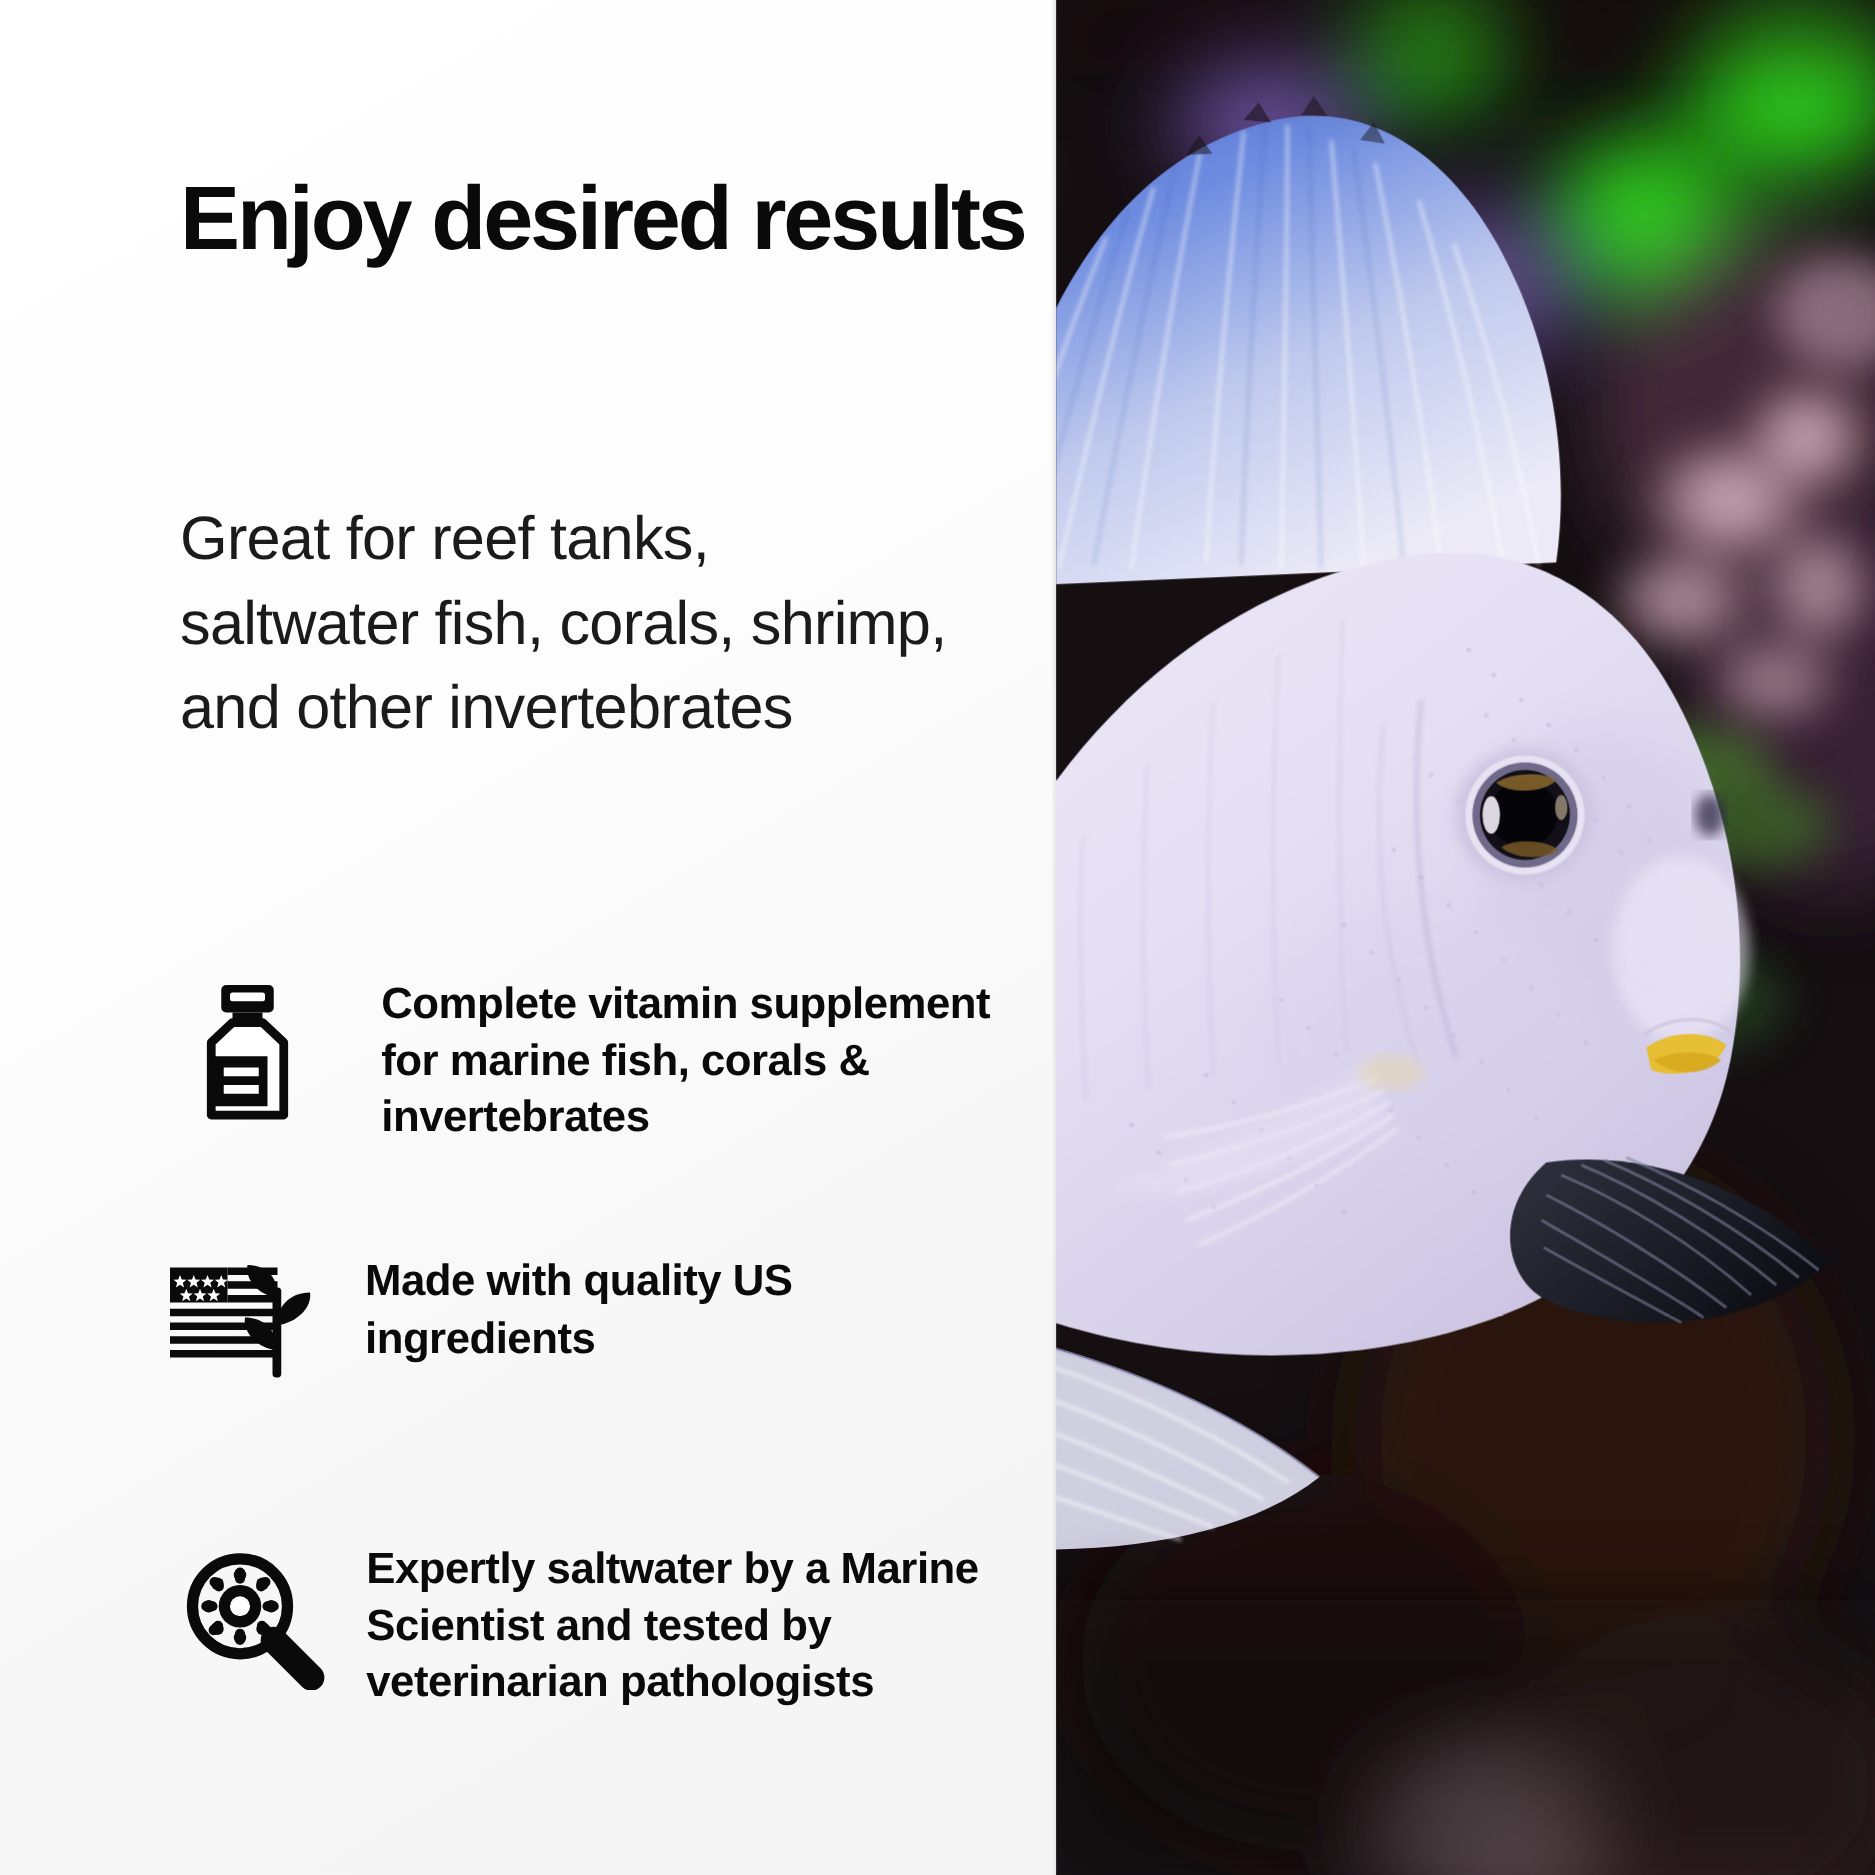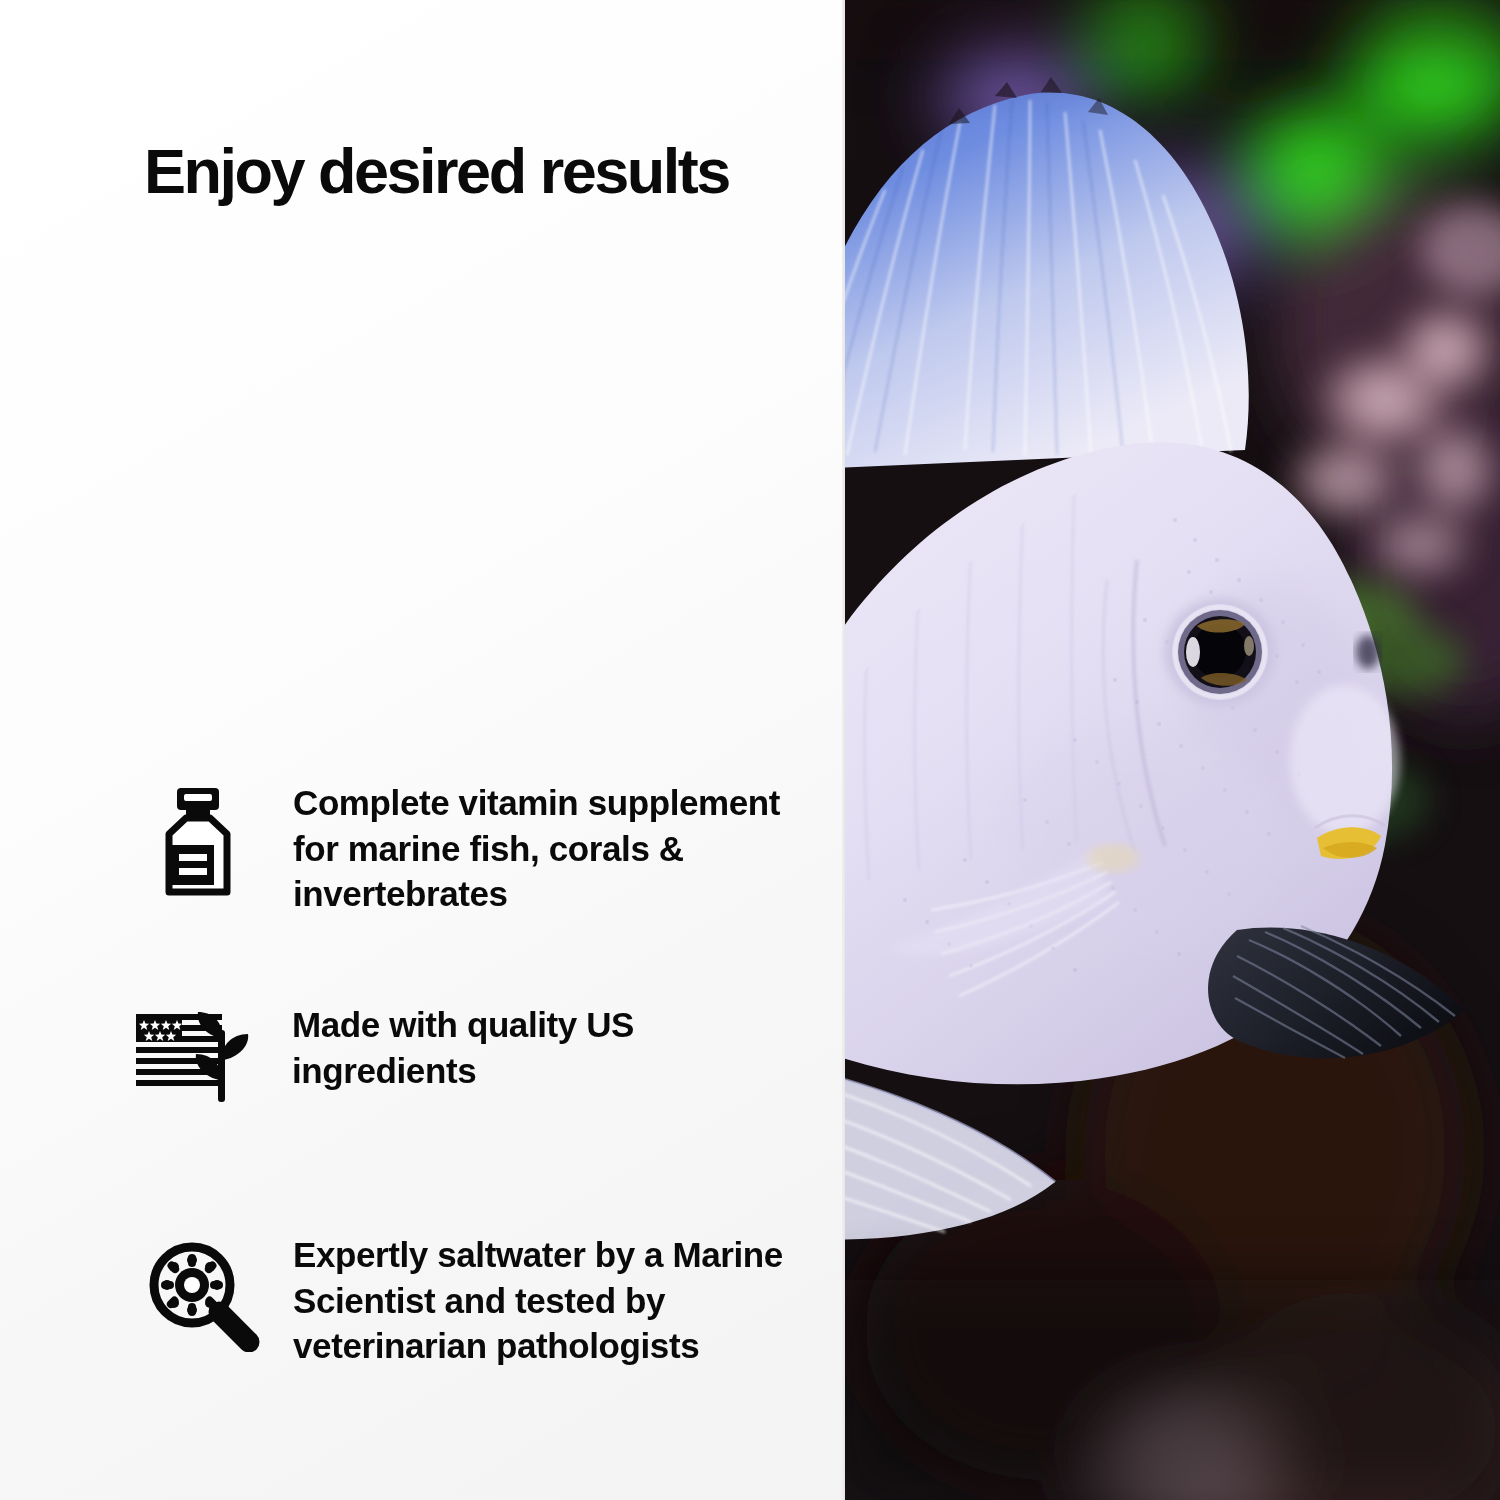--- a/index.html
+++ b/index.html
@@ -19,41 +19,41 @@
     padding:0;
     flex:0 0 845px;
   }
   .panel-seam{
     position:absolute;top:0;right:0;width:3px;height:100%;
     background:linear-gradient(to right,#f0f0f0,#e6e6e6);
   }
 
   .headline{
     position:absolute;left:144px;top:138px;width:680px;
-    font-size:63px;line-height:1.05;
+    font-size:72px;line-height:1.05;
     font-weight:700;letter-spacing:-2.5px;
     color:#0a0a0a;
     margin:0;
   }
   .subhead{
     position:absolute;left:144px;top:398px;width:620px;
     font-size:49px;line-height:1.38;
     font-weight:300;letter-spacing:-0.6px;
     color:#1b1b1b;
     margin:0;
   }
 
   .features{
     position:absolute;left:0;top:770px;width:845px;
   }
   .feature{
     position:absolute;
     display:flex;align-items:flex-start;
   }
-  .feature-1{left:155px;top:10px;}
+  .feature-1{left:155px;top:10px;gap:12px;}
   .feature-2{left:134px;top:232px;}
   .feature-3{left:145px;top:462px;}
 
   .feature-icon{
     flex:0 0 auto;
     display:block;
   }
   .f1-icon{width:86px;height:110px;margin-right:52px;margin-top:6px;}
   .f2-icon{width:130px;height:96px;margin-right:28px;margin-top:6px;}
   .f3-icon{width:118px;height:112px;margin-right:30px;margin-top:8px;}
@@ -79,20 +79,21 @@
 </style>
 </head>
 <body>
 
 <div class="page">
 
   <div class="copy-panel">
 
     <h1 class="headline">Enjoy desired results</h1>
 
+    <p class="subhead">Great for reef tanks, saltwater fish, corals, shrimp, and other invertebrates</p>
 
     <div class="features">
 
       <div class="feature feature-1">
         <span class="feature-icon f1-icon">
           <svg viewBox="0 0 86 110" xmlns="http://www.w3.org/2000/svg">
 
             <rect x="22" y="2" width="42" height="22" rx="4" fill="#0a0a0a"></rect>
             <rect x="29" y="8" width="28" height="7" rx="2" fill="#ffffff"></rect>
 

